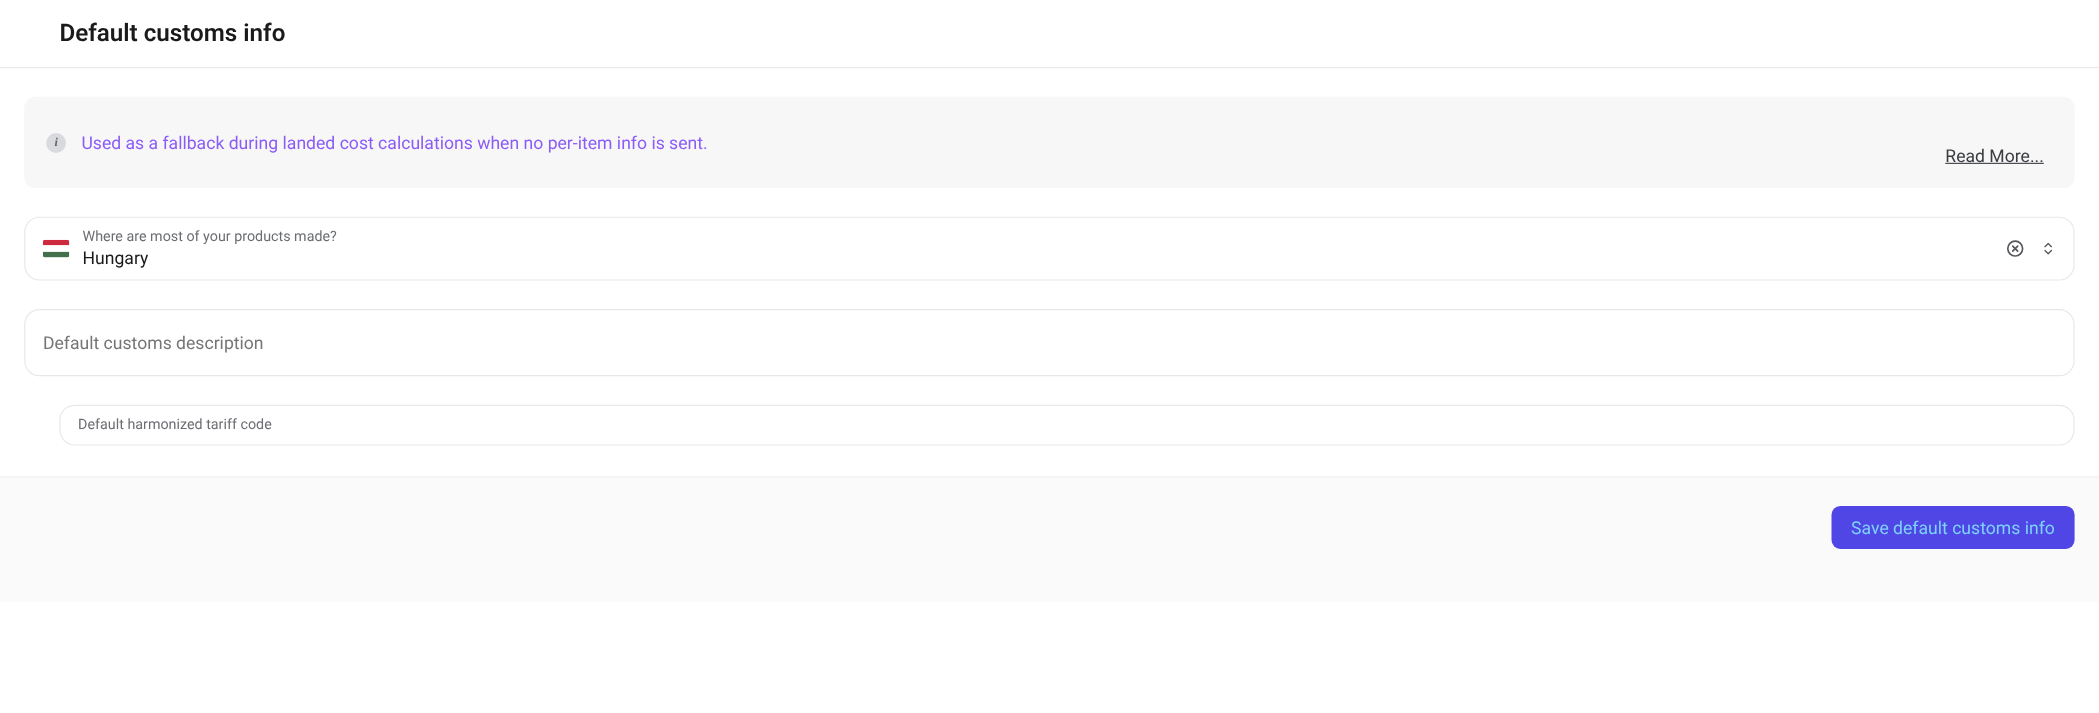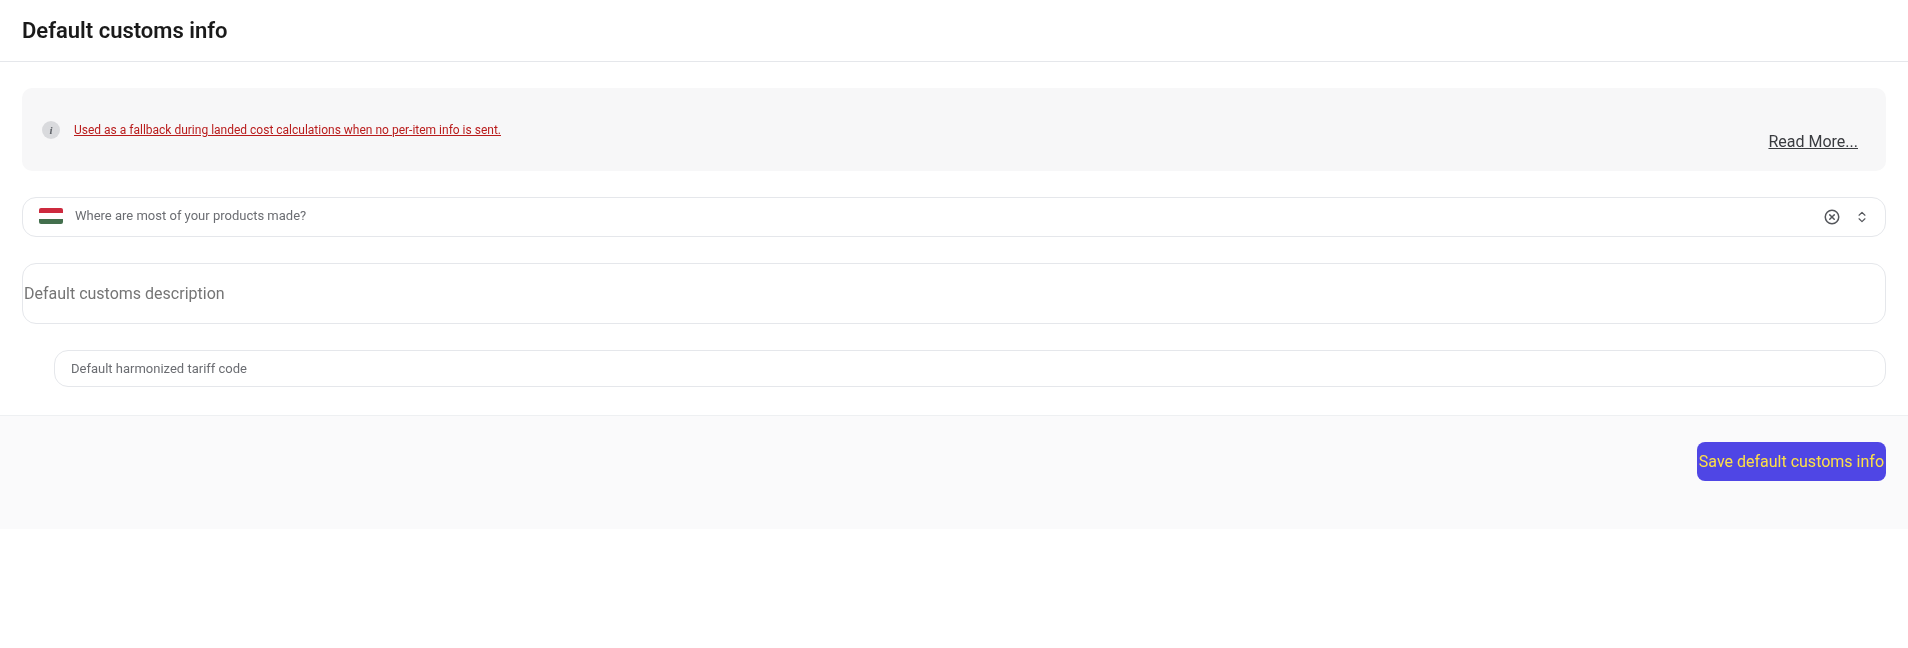--- a/index.html
+++ b/index.html
@@ -13,20 +13,21 @@
       color: #1a1a1a;
     }
     .header {
       padding: 18px 22px;
       border-bottom: 1px solid #e5e7eb;
     }
     .header h1 {
       font-size: 22px;
       font-weight: 600;
       color: #1a1a1a;
+      margin-left: 32px;
     }
     .content {
       padding: 26px 22px 28px 22px;
     }
     .info-banner {
       display: flex;
       align-items: center;
       justify-content: space-between;
       background: #f7f7f8;
       border-radius: 10px;
@@ -47,37 +48,37 @@
       display: flex;
       align-items: center;
       justify-content: center;
       font-size: 11px;
       font-weight: 700;
       font-style: italic;
       font-family: Georgia, serif;
       flex-shrink: 0;
     }
     .info-text {
-      color: #b91c1c;
-      font-size: 12px;
-      text-decoration: underline;
+      color: #8b5cf6;
+      font-size: 16px;
     }
     .read-more {
       color: #3a3c40;
       font-size: 16px;
       text-decoration: underline;
       cursor: pointer;
       margin-top: 24px;
     }
     .field-card {
       border: 1px solid #e5e7eb;
       border-radius: 14px;
       padding: 10px 16px;
       margin-bottom: 26px;
       display: flex;
+      align-items: center;
       gap: 12px;
     }
     .flag {
       width: 24px;
       height: 16px;
       flex-shrink: 0;
       display: flex;
       flex-direction: column;
       border-radius: 2px;
       overflow: hidden;
@@ -117,45 +118,45 @@
       color: #54565b;
       cursor: pointer;
       display: flex;
       align-items: center;
       justify-content: center;
     }
     .icon-btn svg {
       display: block;
     }
     .field-card.single {
-      padding: 20px 1px;
+      padding: 20px 16px;
       margin-top: 20px;
     }
     .placeholder-only {
       font-size: 16px;
       color: #6b6d72;
       border: none;
       outline: none;
       width: 100%;
       font-family: inherit;
       background: transparent;
     }
     .footer {
       background: #fafafb;
       border-top: 1px solid #eef0f2;
       padding: 26px 22px 48px 22px;
       display: flex;
       justify-content: flex-end;
     }
     .btn-primary {
       background: #4f46e5;
-      color: #fde047;
+      color: #7dd3fc;
       border: none;
       border-radius: 8px;
-      padding: 10px 2px;
+      padding: 10px 18px;
       font-size: 16px;
       font-family: inherit;
       cursor: pointer;
     }
   </style>
 </head>
 <body>
 
 <div class="header">
   <h1>Default customs info</h1>
@@ -172,20 +173,21 @@
   </div>
 
   <div class="field-card">
     <div class="flag">
       <div class="stripe-r"></div>
       <div class="stripe-w"></div>
       <div class="stripe-g"></div>
     </div>
     <div class="field-body">
       <div class="field-label">Where are most of your products made?</div>
+      <div class="field-value">Hungary</div>
     </div>
     <div class="field-actions">
       <span class="icon-btn">
         <svg width="18" height="18" viewBox="0 0 24 24" fill="none" stroke="currentColor" stroke-width="2" stroke-linecap="round" stroke-linejoin="round">
           <circle cx="12" cy="12" r="9"></circle>
           <line x1="9" y1="9" x2="15" y2="15"></line>
           <line x1="15" y1="9" x2="9" y2="15"></line>
         </svg>
       </span>
       <span class="icon-btn">

